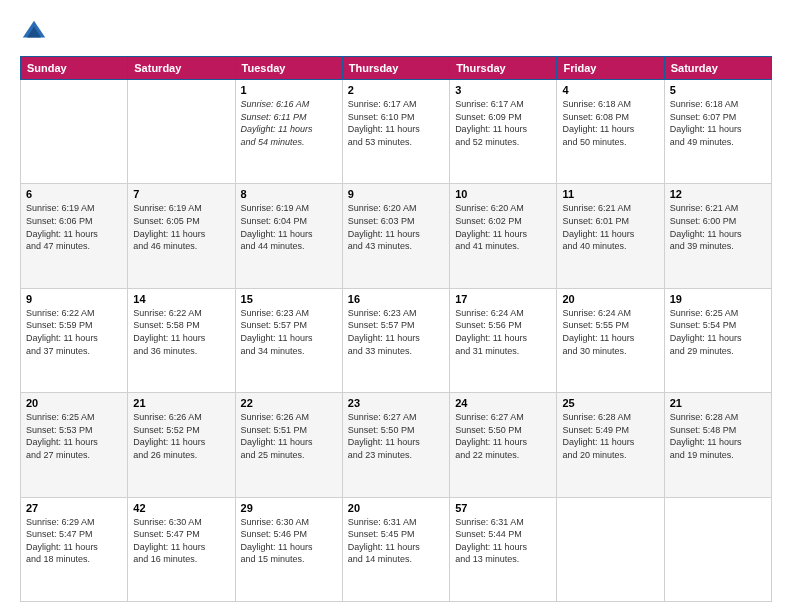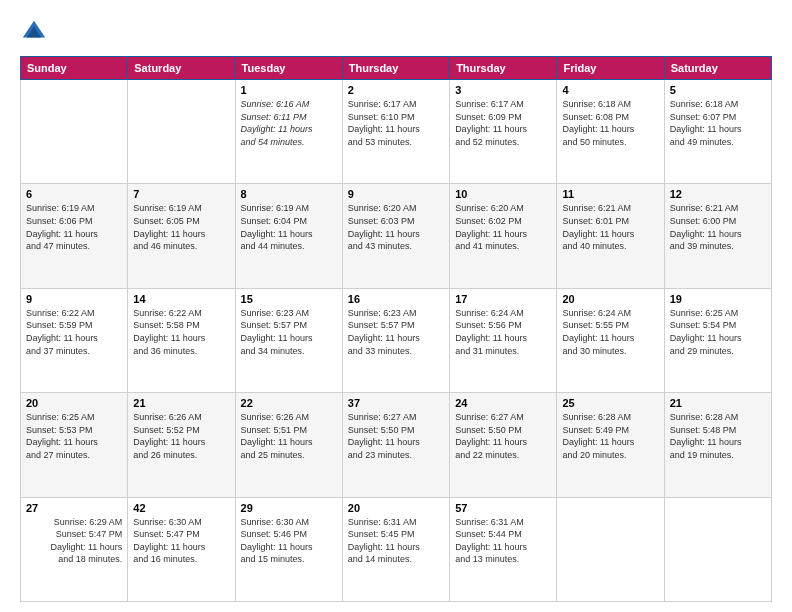--- a/index.html
+++ b/index.html
@@ -284,21 +284,21 @@
 and 26 minutes.</div>
           </td>
           <td>
             <span class="day-number">22</span>
             <div class="day-info" style="white-space: pre-line;">Sunrise: 6:26 AM
 Sunset: 5:51 PM
 Daylight: 11 hours
 and 25 minutes.</div>
           </td>
           <td>
-            <span class="day-number">37</span>
+            <span class="day-number">23</span>
             <div class="day-info" style="white-space: pre-line;">Sunrise: 6:27 AM
 Sunset: 5:50 PM
 Daylight: 11 hours
 and 23 minutes.</div>
           </td>
           <td>
             <span class="day-number">24</span>
             <div class="day-info" style="white-space: pre-line;">Sunrise: 6:27 AM
 Sunset: 5:50 PM
 Daylight: 11 hours
@@ -315,21 +315,21 @@
             <span class="day-number">21</span>
             <div class="day-info" style="white-space: pre-line;">Sunrise: 6:28 AM
 Sunset: 5:48 PM
 Daylight: 11 hours
 and 19 minutes.</div>
           </td>
         </tr>
         <tr>
           <td>
             <span class="day-number">27</span>
-            <div class="day-info" style="white-space: pre-line; text-align: right;">Sunrise: 6:29 AM
+            <div class="day-info" style="white-space: pre-line;">Sunrise: 6:29 AM
 Sunset: 5:47 PM
 Daylight: 11 hours
 and 18 minutes.</div>
           </td>
           <td>
             <span class="day-number">42</span>
             <div class="day-info" style="white-space: pre-line;">Sunrise: 6:30 AM
 Sunset: 5:47 PM
 Daylight: 11 hours
 and 16 minutes.</div>

